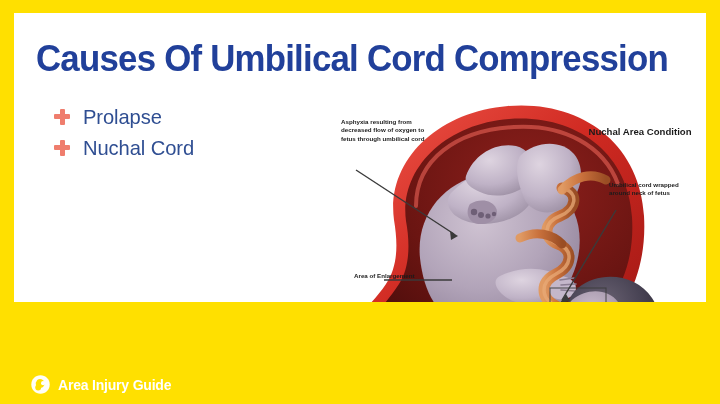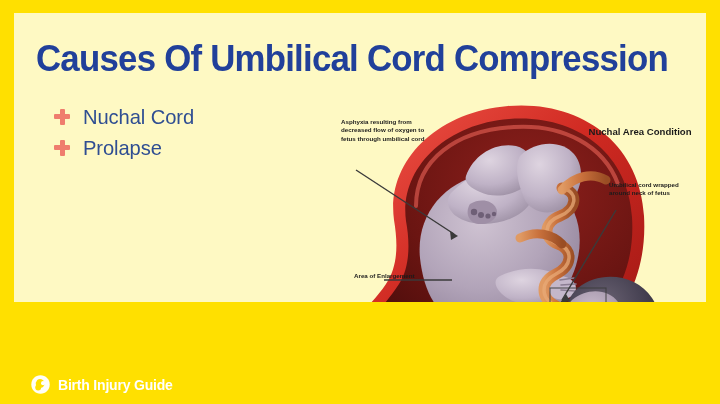--- a/index.html
+++ b/index.html
@@ -21,21 +21,21 @@
     box-sizing: border-box;
     overflow: hidden;
   }
   
   .panel {
     position: absolute;
     left: 14px;
     top: 13px;
     width: 692px;
     height: 289px;
-    background: #fef9c3;
+    background: #ffffff;
     box-sizing: border-box;
     overflow: hidden;
   }
   .title {
     position: absolute;
     left: 22px;
     top: 26px;
     font-family: "Liberation Sans", sans-serif;
     font-size: 37px;
     line-height: 40px;
@@ -181,25 +181,25 @@
 
 <div id="infographic">
 
   <div class="panel">
 
     <div class="title">Causes Of Umbilical Cord Compression</div>
 
     <ul class="bullet-list">
       <li class="bullet-item">
         <span class="cross-icon"></span>
-        <span class="bullet-label">Nuchal Cord</span>
+        <span class="bullet-label">Prolapse</span>
       </li>
       <li class="bullet-item">
         <span class="cross-icon"></span>
-        <span class="bullet-label">Prolapse</span>
+        <span class="bullet-label">Nuchal Cord</span>
       </li>
     </ul>
 
     <div class="illustration">
 
       <svg class="illus-svg" width="382" height="280" viewBox="0 0 382 280">
         <defs>
           <radialGradient id="uterusGrad" cx="45%" cy="35%" r="75%">
             <stop offset="0%" stop-color="#e8453a"></stop>
             <stop offset="55%" stop-color="#cf2420"></stop>
@@ -366,17 +366,17 @@
   </div>
 
   <div class="footer">
     <div class="brand">
       <svg class="brand-logo" viewBox="0 0 32 32">
         <path d="M16 2 C24 2 30 8 30 16 C30 24 24 30 16 30 C8 30 2 24 2 16 C2 8 8 2 16 2 Z" fill="#ffffff" opacity="0.97"></path>
         <path d="M11 9 C15 6 21 8 22 13 C23 18 19 22 14 21 C10 20 8 16 9 13" fill="#ffe000"></path>
         <circle cx="12.5" cy="20.5" r="4.5" fill="#ffe000"></circle>
         <circle cx="20" cy="14" r="3.2" fill="#ffffff"></circle>
       </svg>
-      <span class="brand-name">Birth Injury Guide</span>
+      <span class="brand-name">Area Injury Guide</span>
     </div>
   </div>
 
 </div>
 
 </body></html>

